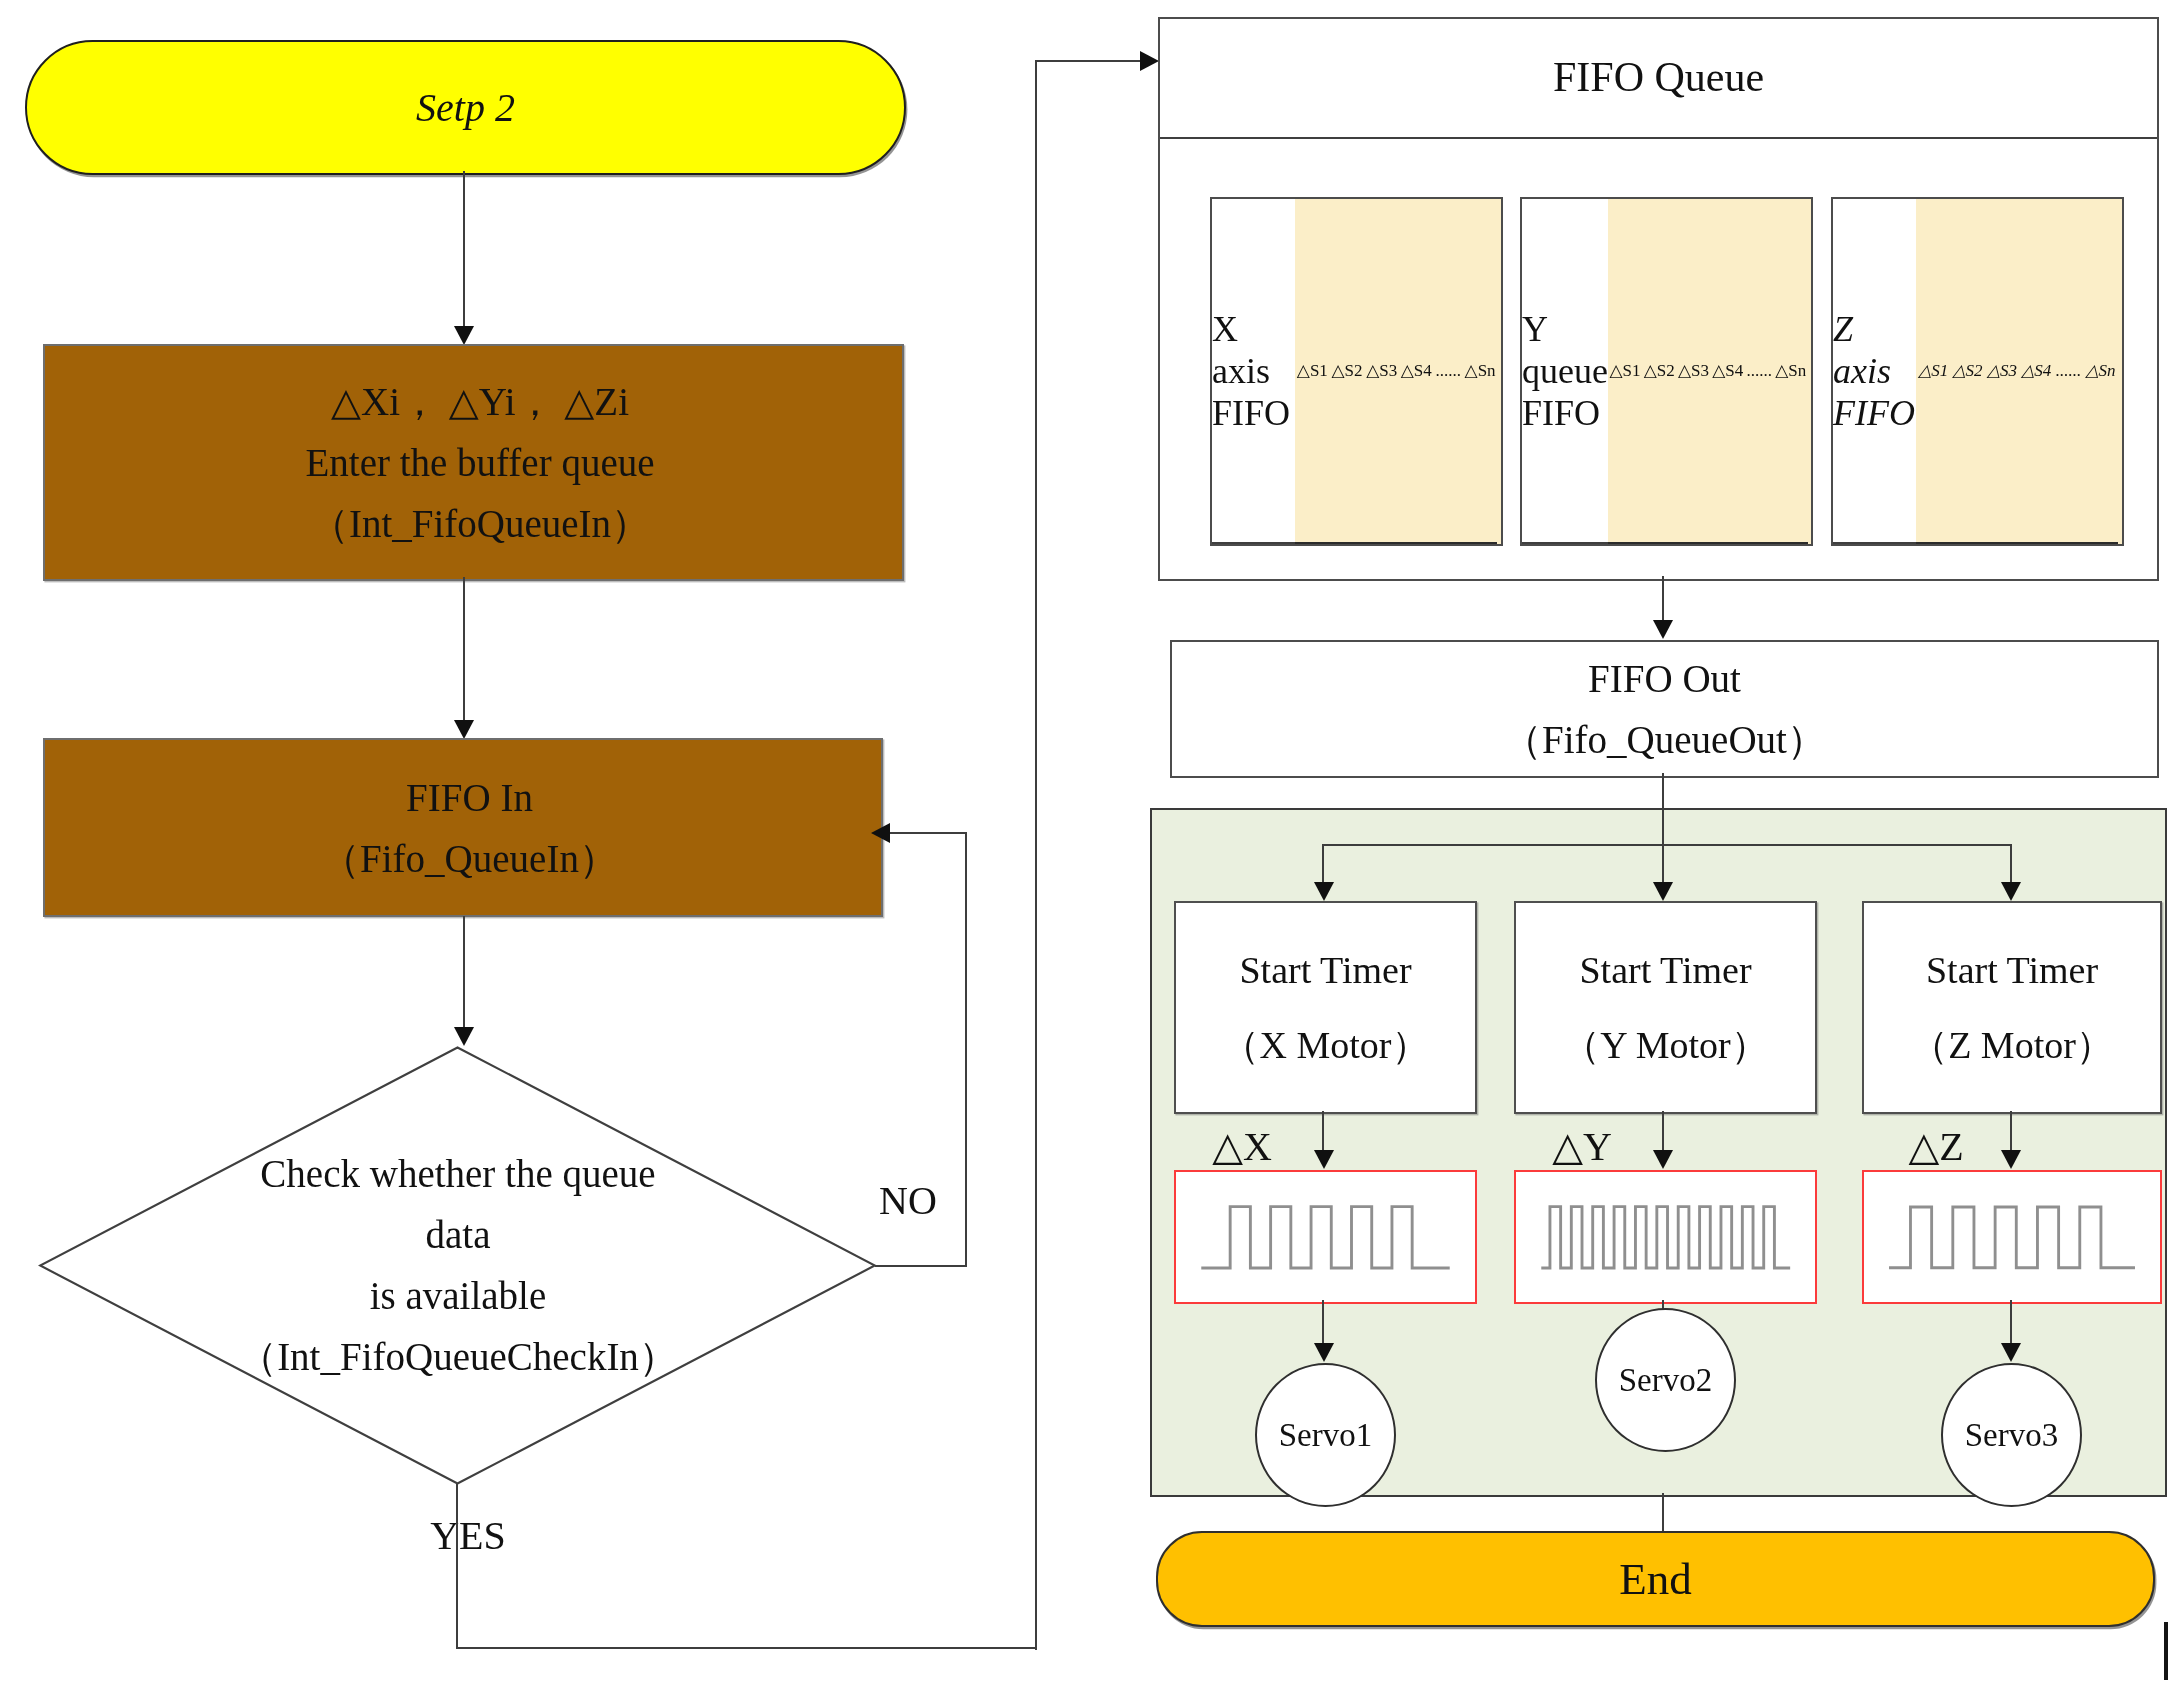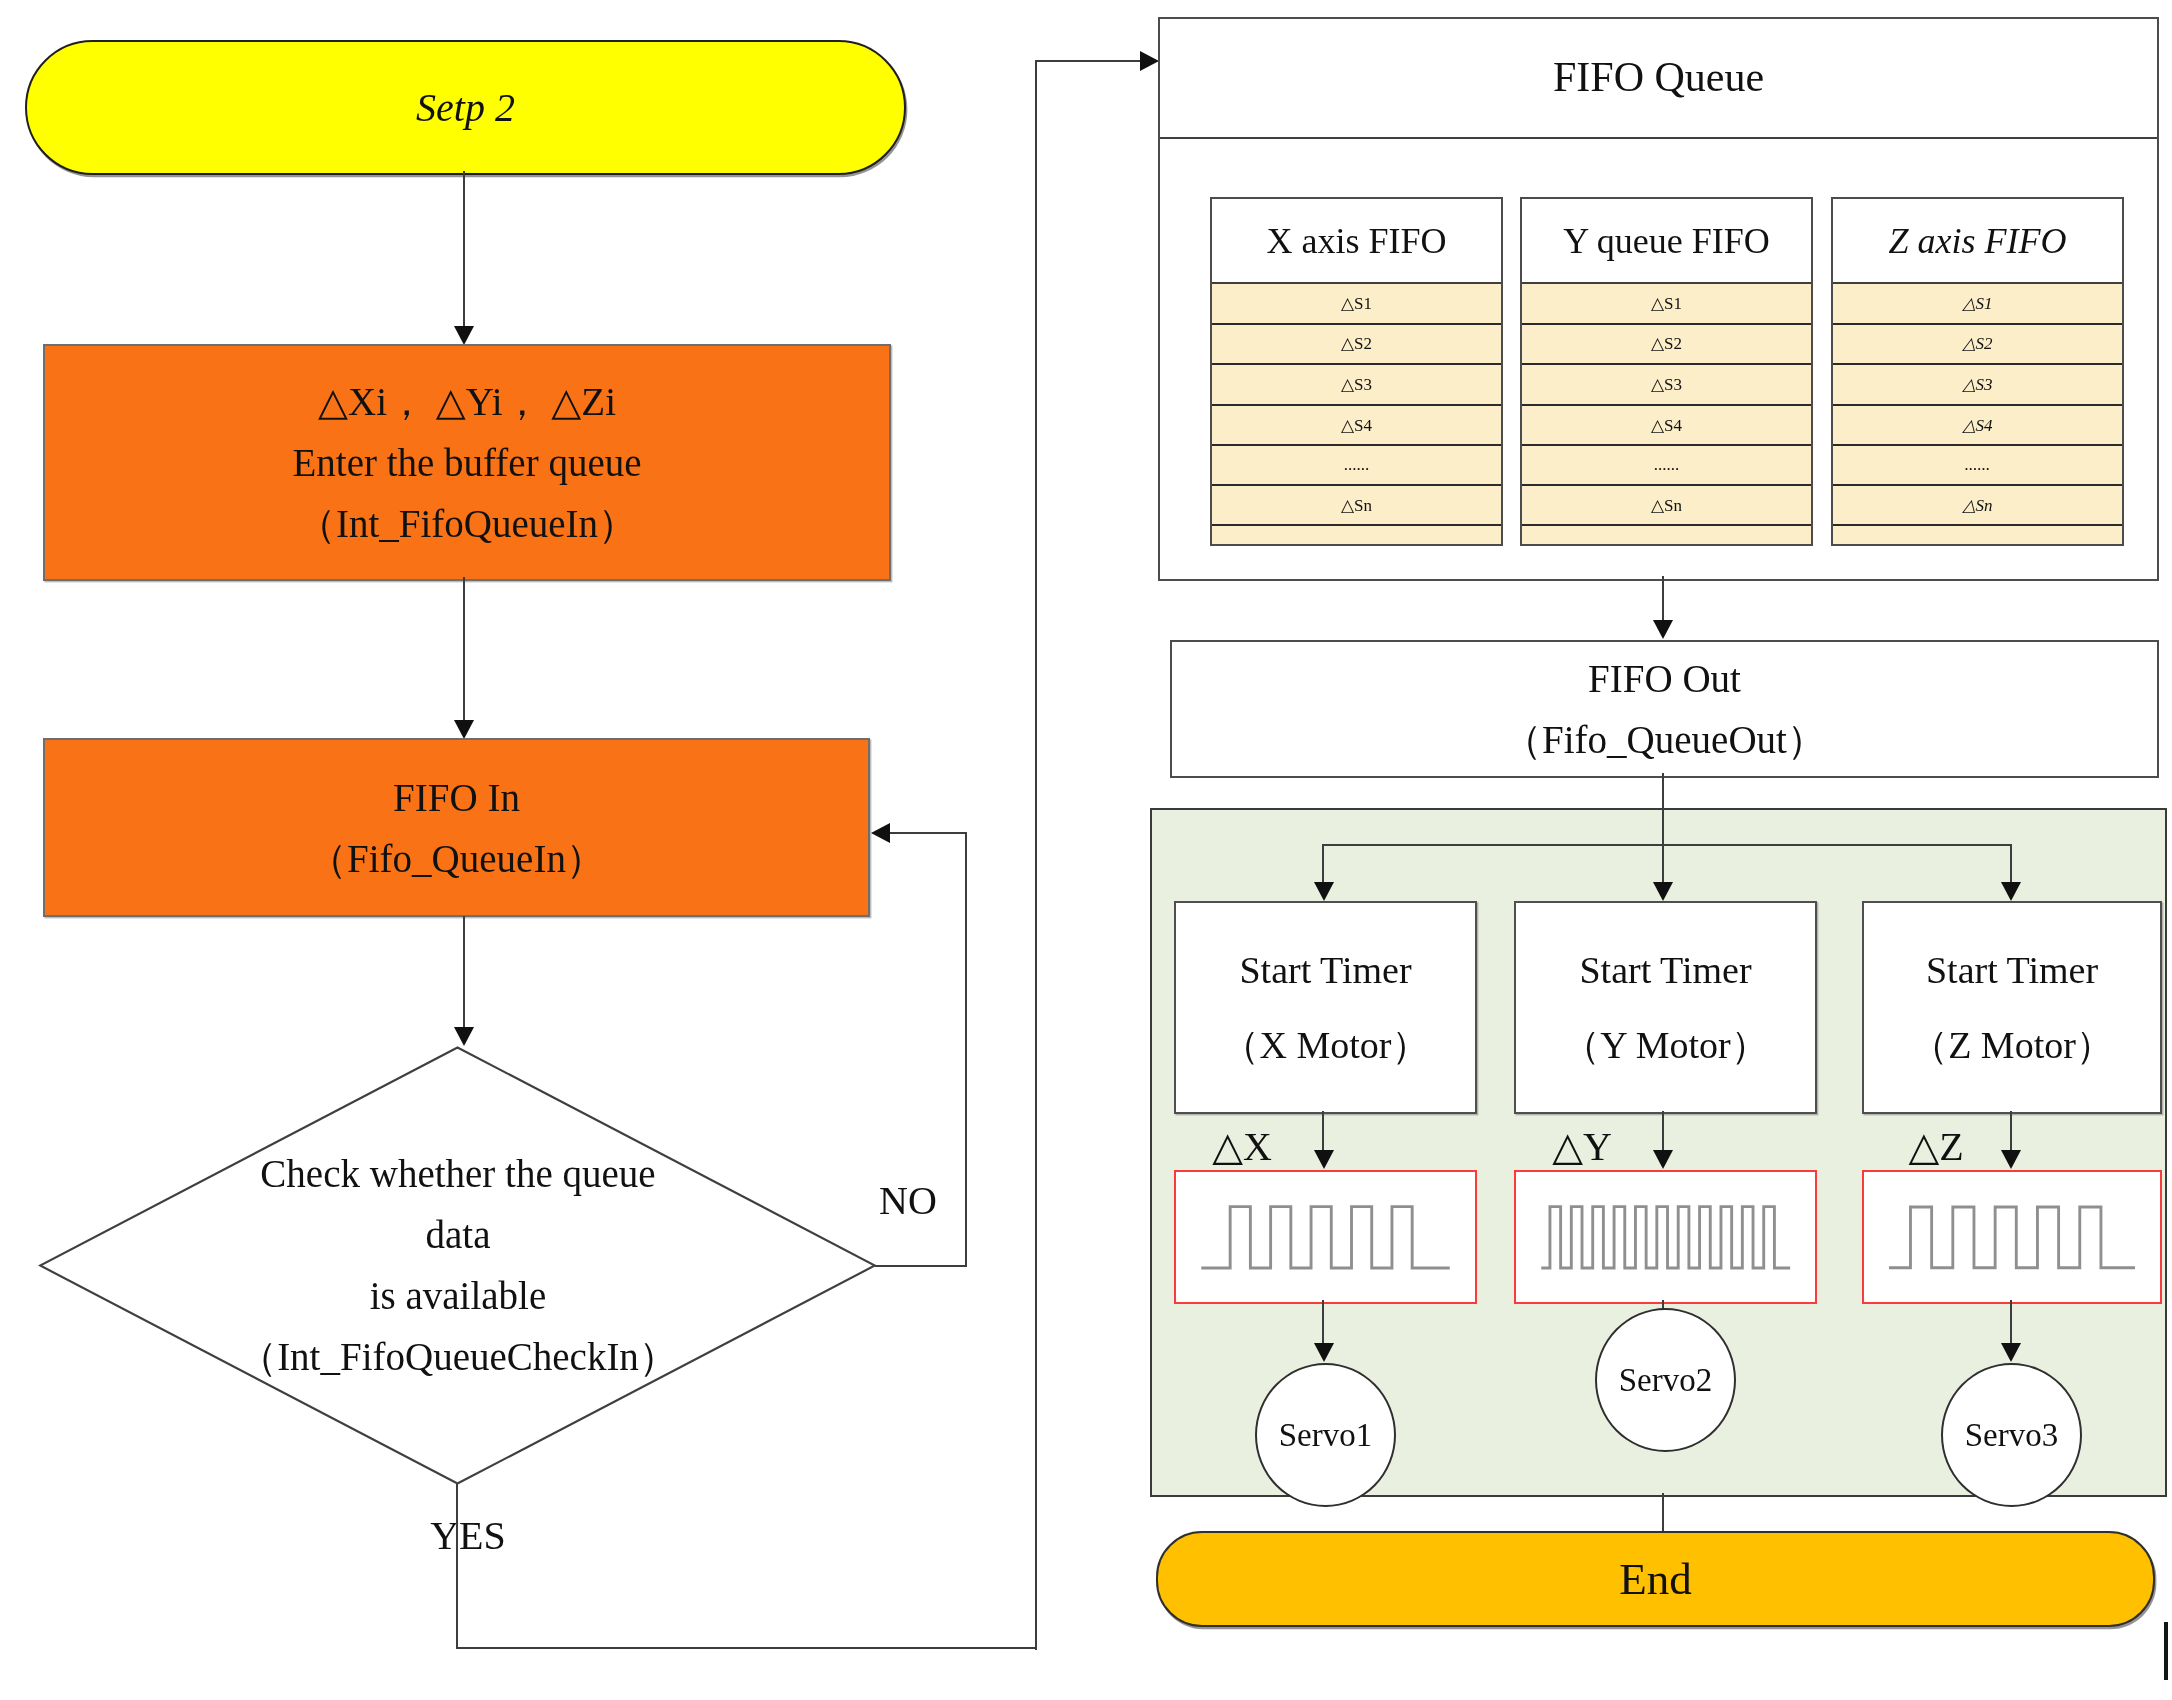--- a/index.html
+++ b/index.html
@@ -4,33 +4,33 @@
 <style>
   html,body{margin:0;padding:0;background:#ffffff;}
   #canvas{position:relative;width:2172px;height:1700px;background:#ffffff;
           font-family:"Liberation Serif", serif;color:#111;overflow:hidden;}
   .abs{position:absolute;}
   .center{display:flex;flex-direction:column;align-items:center;justify-content:center;text-align:center;}
   .pill{border:2.2px solid #1f1f1f;border-radius:69px;background:var(--start-fill);
         box-shadow:1.4px 2.2px 0 rgba(60,60,60,.55);}
   .endpill{border:2.2px solid #2f2f2f;border-radius:46px;background:var(--end-fill);
         box-shadow:1.4px 2.2px 0 rgba(60,60,60,.55);}
-  .rect{background:#f97316;border:2.9px solid #6e6e6e;box-shadow:1.4px 1.4px 0 rgba(90,90,90,.4);}
+  .rect{background:#a16207;border:2.9px solid #6e6e6e;box-shadow:1.4px 1.4px 0 rgba(90,90,90,.4);padding-left:13px;}
   .rect2{background:#fff;border:2.2px solid #4c4c4c;}
   .timerbox{background:#fff;border:2.2px solid #4f4f4f;box-shadow:1.4px 1.4px 0 rgba(90,90,90,.4);align-items:center;}
   .pulsebox{background:#fff;border:2.2px solid var(--red-border);}
   .greenbox{background:var(--green-fill);border:2.2px solid #3a3a3a;}
   .hline,.vline{background:#3d3d3d;}
   .head-down{width:0;height:0;border-left:10px solid transparent;border-right:10px solid transparent;border-top:19.5px solid #101010;}
   .head-left{width:0;height:0;border-top:10px solid transparent;border-bottom:10px solid transparent;border-right:19.5px solid #101010;}
   .head-right{width:0;height:0;border-top:10px solid transparent;border-bottom:10px solid transparent;border-left:19.5px solid #101010;}
   .t54{font-size:39px;line-height:61px;}
   .t52{font-size:38px;line-height:75px;}
   .label{font-size:40px;}
-  .fifo-table{border:2.2px solid #4c4c4c;display:flex;flex-direction:column;background:#14532d;}
+  .fifo-table{border:2.2px solid #4c4c4c;display:flex;flex-direction:row;background:#14532d;}
   .fifo-head{flex:0 0 83px;display:flex;align-items:center;justify-content:center;
              font-size:36px;border-bottom:2.9px solid #3f3f3f;background:#fff;}
   .fifo-row{flex:1 1 auto;display:flex;align-items:center;justify-content:center;
             font-size:17px;background:var(--row-fill);border-bottom:2.2px solid #2b2b2b;}
   .fifo-row:last-child{border-bottom:none;}
   .servo{background:#fff;border:2.2px solid #2f2f2f;border-radius:50%;font-size:33px;}
   .cursor{background:#141414;}
 </style>
 </head>
 <body>

